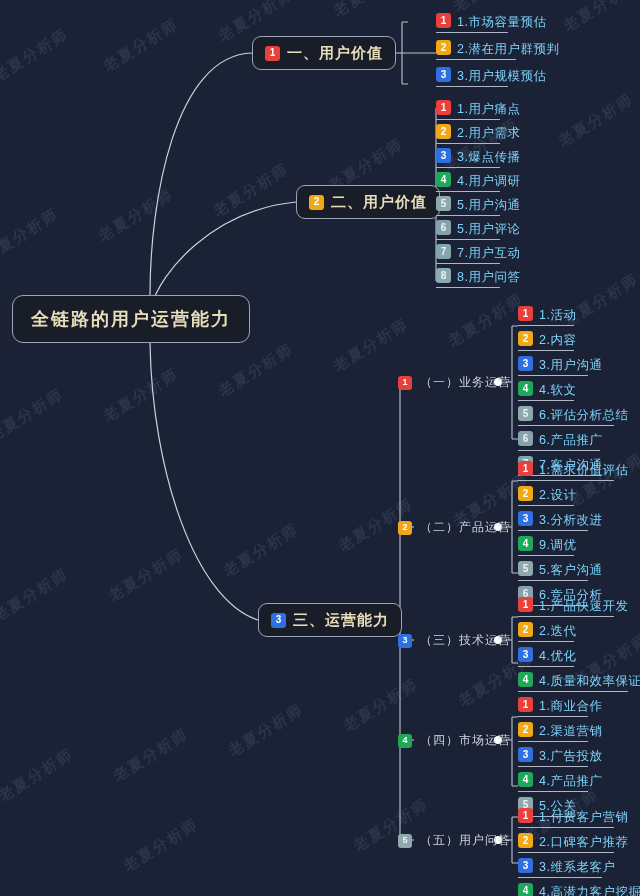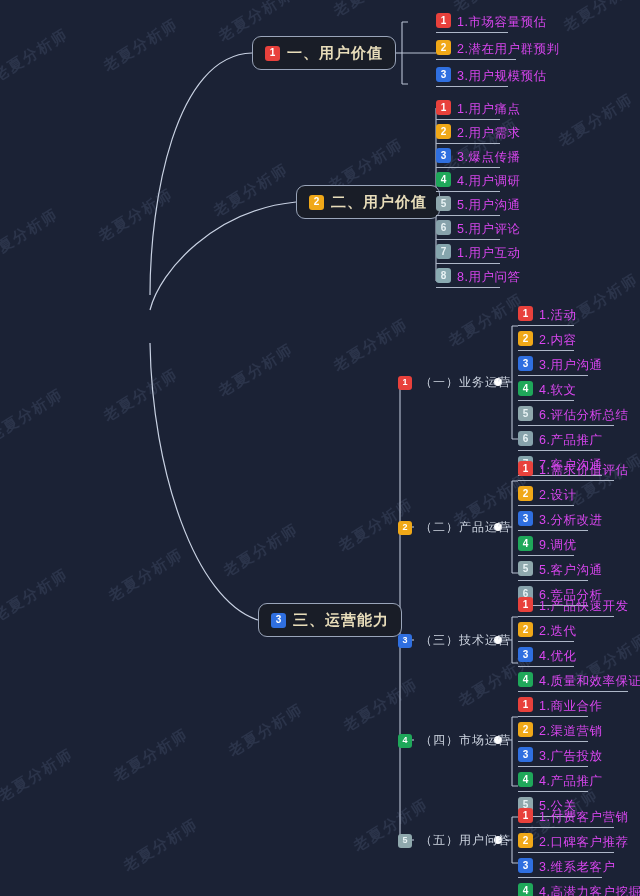--- a/index.html
+++ b/index.html
@@ -64,21 +64,21 @@
 
   
   .leaf{
     position:absolute;display:flex;align-items:flex-end;gap:6px;
     white-space:nowrap;padding-bottom:3px;
     border-bottom:1px solid #aeb7c8;
     box-sizing:border-box;
   }
   .leaf .badge{margin-bottom:1px;}
   .leaf span.txt{
-    color:#d946ef;font-size:12.5px;line-height:13px;letter-spacing:.5px;
+    color:#7dd3fc;font-size:12.5px;line-height:13px;letter-spacing:.5px;
   }
   .leaf.nb{border-bottom:none;}
 </style>
 </head>
 <body>
 
 <div id="stage">
 
   <div id="wm-layer">
       <div class="wm" style="left: -10px; top: 70px;">老夏分析师</div>
@@ -158,20 +158,23 @@
 
     <circle class="knob" cx="498" cy="740" r="4"></circle>
     <path class="trunk" d="M506,740 L512,740"></path>
     <path class="trunk" d="M512,717 L518,717 M512,717 L512,786 M512,786 L518,786"></path>
 
     <circle class="knob" cx="498" cy="840" r="4"></circle>
     <path class="trunk" d="M506,840 L512,840"></path>
     <path class="trunk" d="M512,817 L518,817 M512,817 L512,863 M512,863 L518,863"></path>
   </svg>
 
+  <div class="node" id="root">
+    <span>全链路的用户运营能力</span>
+  </div>
 
   <div class="node" style="left:252px;top:36px;">
     <span class="badge b1">1</span>
     <span>一、用户价值</span>
   </div>
 
   <div class="node" style="left:296px;top:185px;">
     <span class="badge b2">2</span>
     <span>二、用户价值</span>
   </div>
@@ -213,21 +216,21 @@
   <div class="leaf" style="left:436px;top:196px;width:64px;">
     <span class="badge b5">5</span>
     <span class="txt">5.用户沟通</span>
   </div>
   <div class="leaf" style="left:436px;top:220px;width:64px;">
     <span class="badge b6">6</span>
     <span class="txt">5.用户评论</span>
   </div>
   <div class="leaf" style="left:436px;top:244px;width:64px;">
     <span class="badge b7">7</span>
-    <span class="txt">1.用户互动</span>
+    <span class="txt">7.用户互动</span>
   </div>
   <div class="leaf" style="left:436px;top:268px;width:64px;">
     <span class="badge b8">8</span>
     <span class="txt">8.用户问答</span>
   </div>
 
   <div class="sub" style="left:398px;top:374px;">
     <span class="badge b1">1</span>
     <span>（一）业务运营</span>
   </div>

